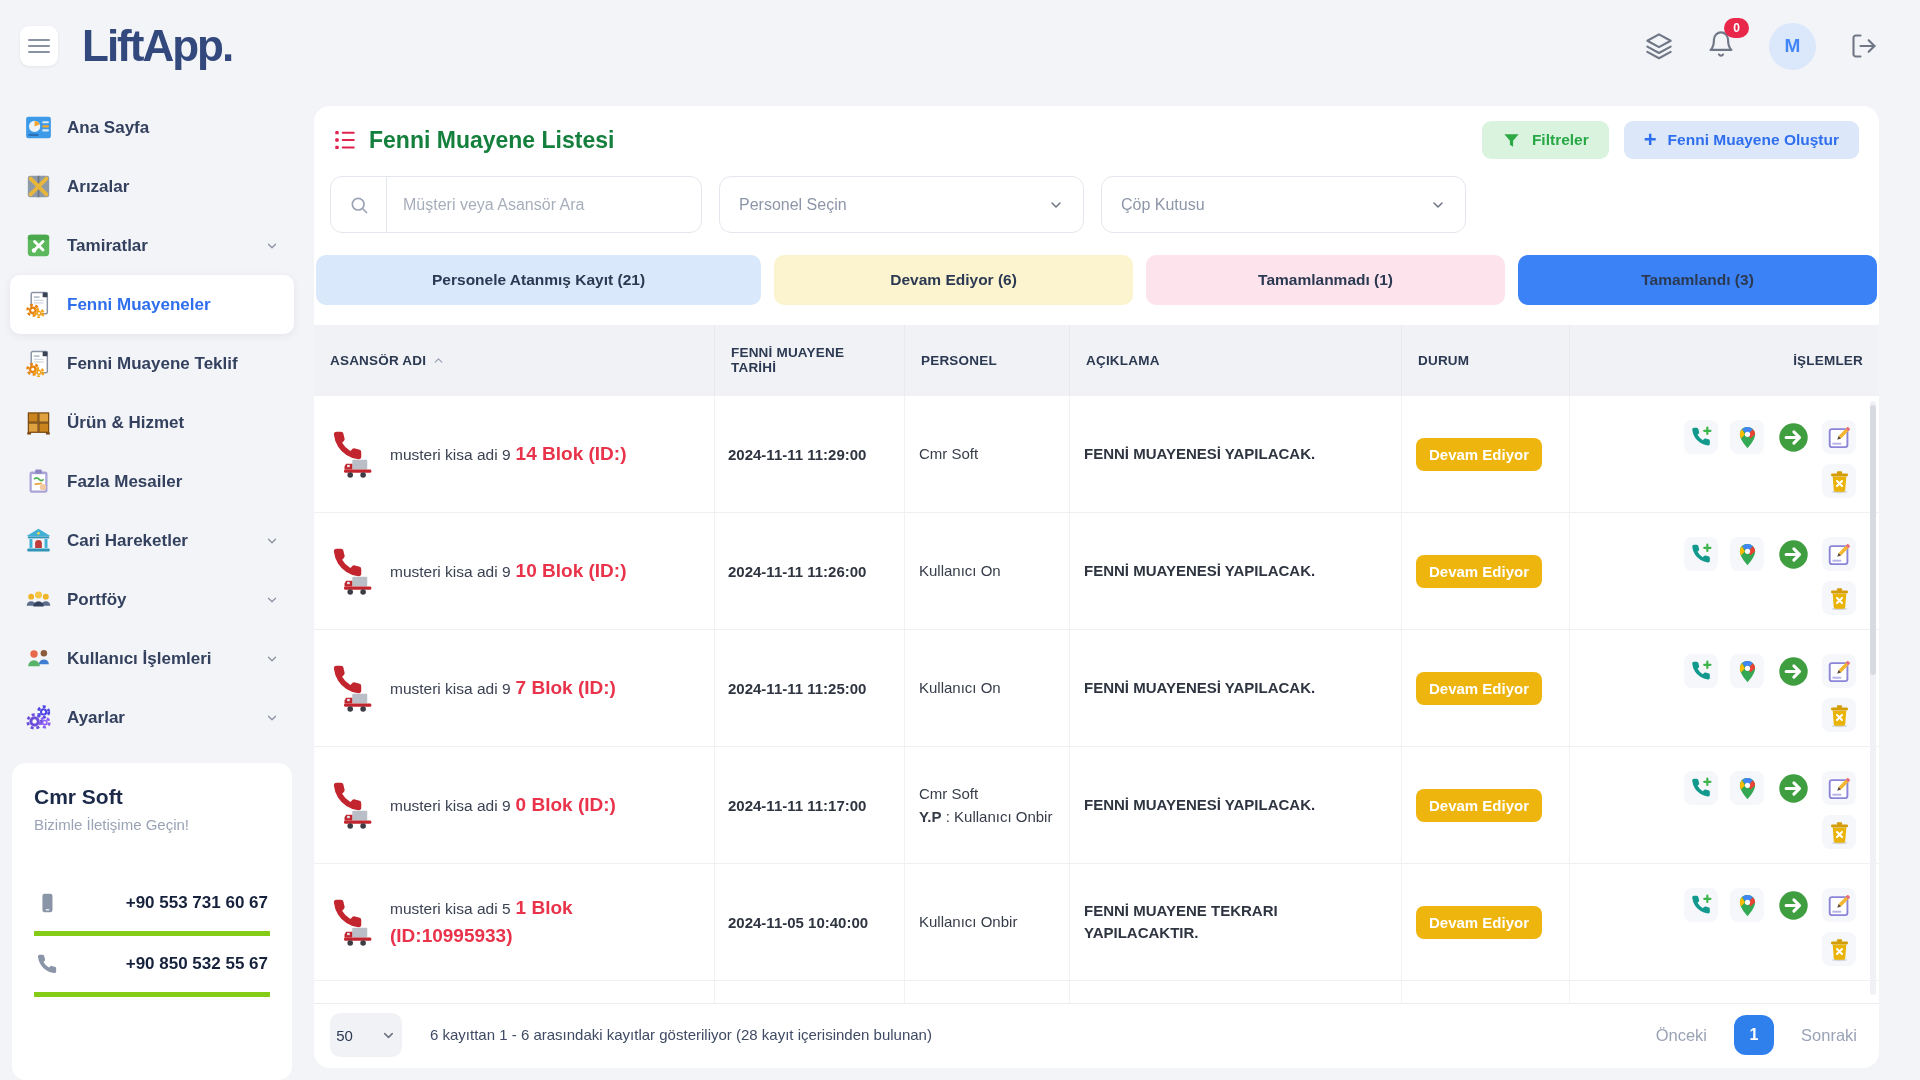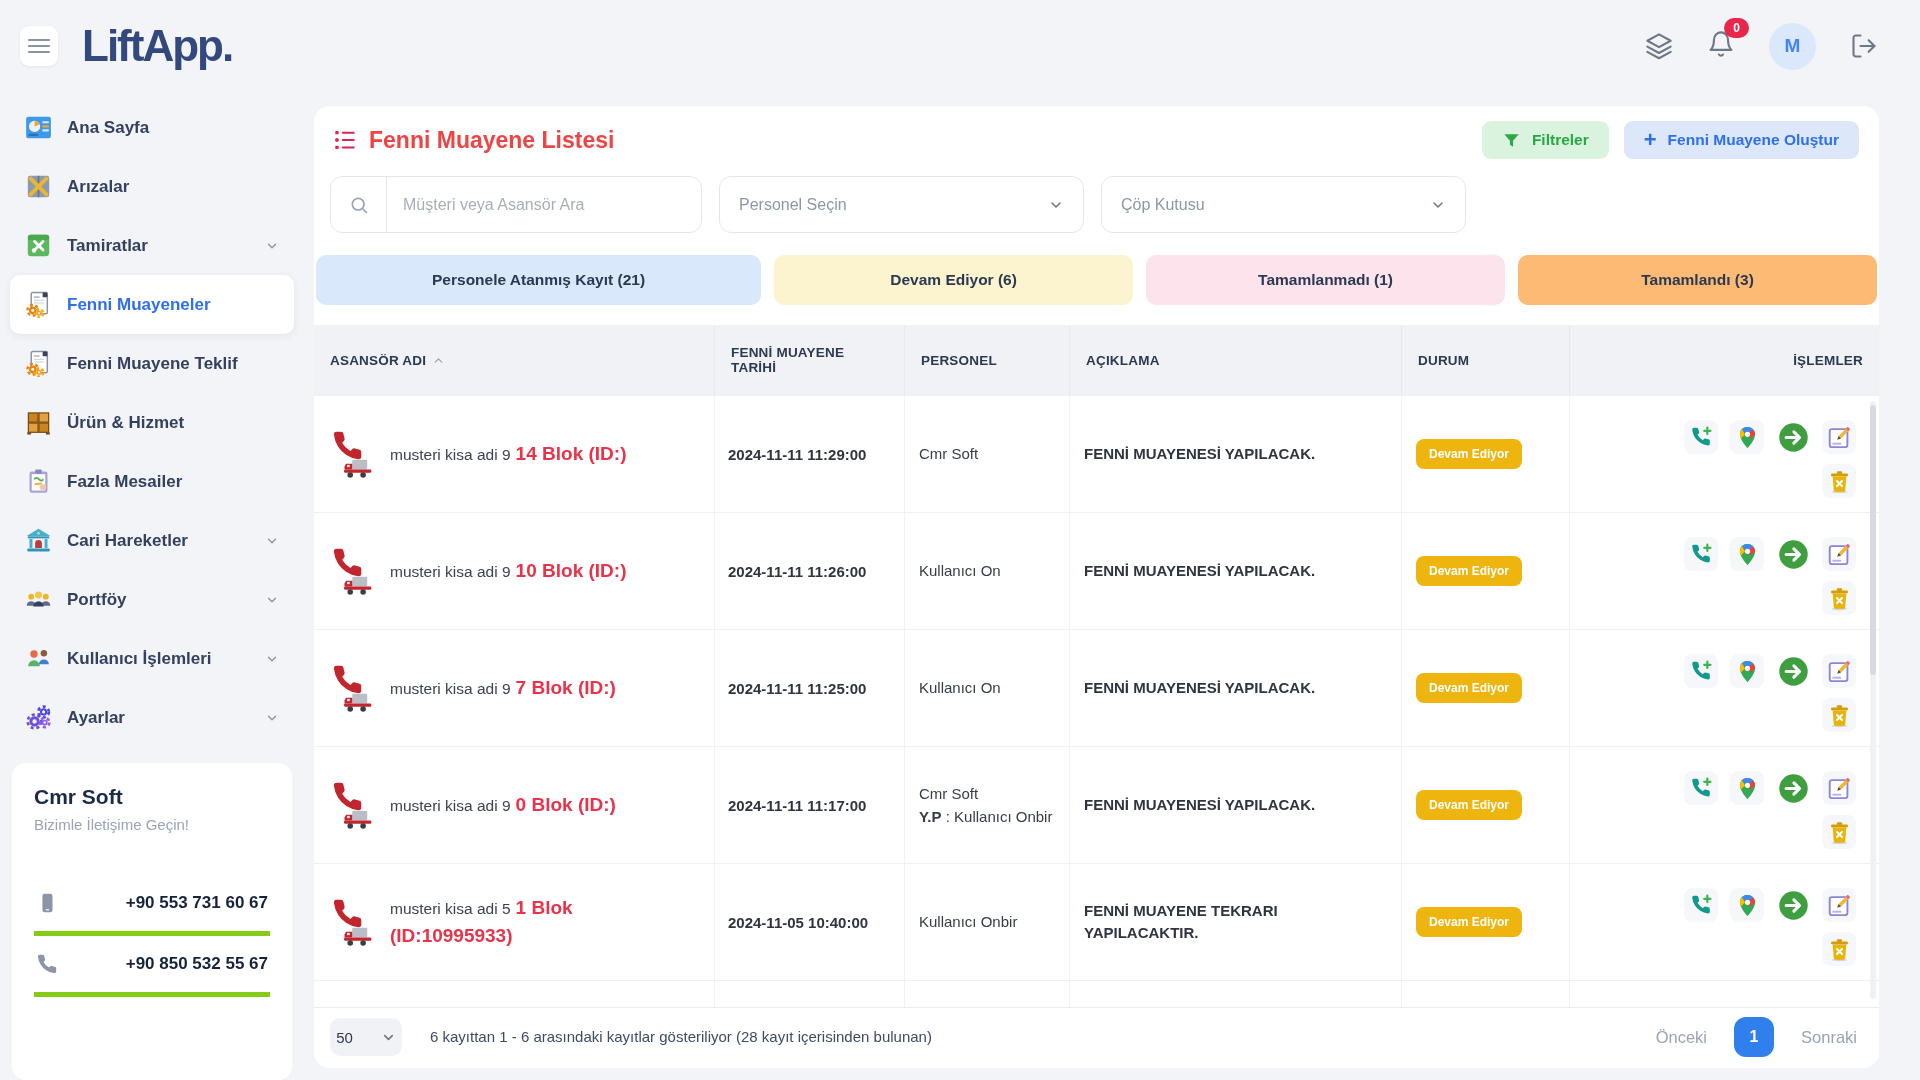--- a/index.html
+++ b/index.html
@@ -35,42 +35,42 @@
   .cc-row { display:flex; align-items:center; justify-content:space-between; padding:17px 2px; border-bottom:5px solid #84cc16; }
   .cc-row .pic { width:22px; height:22px; display:flex; }
   .cc-num { font-weight:700; font-size:17px; color:#16213c; }
 
   main { flex:1; min-width:0; padding:14px 41px 12px 10px; }
   .card { background:#fff; border-radius:16px; height:100%; display:flex; flex-direction:column; overflow:hidden; }
 
   
   .card-head { display:flex; align-items:center; padding:16px 20px 6px 18px; height:58px; }
   .title-ic { width:26px; height:26px; display:flex; }
-  .card-title { font-size:23px; font-weight:700; color:#ef4444; margin-left:11px; }
+  .card-title { font-size:23px; font-weight:700; color:#15803d; margin-left:11px; }
   .head-actions { margin-left:auto; display:flex; gap:15px; }
   .btn { height:38px; border-radius:9px; padding:0 20px; display:flex; align-items:center; gap:11px; font-size:15.5px; font-weight:600; border:none; cursor:pointer; font-family:inherit; }
   .btn-filter { background:#d9f3df; color:#27a844; }
   .btn-create { background:#dce7f9; color:#2f6fed; }
   .plus { font-size:22px; font-weight:600; line-height:1; }
 
   
   .search-row { display:flex; gap:17px; padding:12px 16px 16px; }
   .search-box { width:372px; height:57px; border:1px solid #e3e6ec; border-radius:12px; display:flex; align-items:stretch; overflow:hidden; }
   .search-seg { width:56px; display:flex; align-items:center; justify-content:center; border-right:1px solid #e3e6ec; }
   .search-box input { border:none; outline:none; font-size:16px; color:#333; padding:0 16px; flex:1; background:transparent; font-family:inherit; }
   .search-box input::placeholder { color:#a7aebb; }
   .selectbox { width:365px; height:57px; border:1px solid #e3e6ec; border-radius:12px; display:flex; align-items:center; justify-content:space-between; padding:0 19px; color:#8d96a8; font-size:16px; cursor:pointer; }
 
   
   .chips { display:flex; gap:13px; padding:6px 2px 20px; }
   .chip { flex:1; height:50px; border-radius:10px; display:flex; align-items:center; justify-content:center; font-size:15.5px; font-weight:600; color:#2b3952; cursor:pointer; }
   .chip.c-blue { background:#d9e8fb; flex:1.24; }
   .chip.c-yellow { background:#fcf3cf; }
   .chip.c-pink { background:#fde3ec; }
-  .chip.c-green { background:#fdba74; }
+  .chip.c-green { background:#3b82f6; }
 
   
   :root { --cols: 400px 190px 165px 332px 168px 1fr; }
   .table-wrap { position:relative; flex:1; overflow:hidden; }
   .thead { display:grid; grid-template-columns:var(--cols); background:#f1f2f5; min-height:70px; align-items:center; font-size:13.5px; font-weight:700; color:#2b3952; letter-spacing:.2px; }
   .thead > div { padding:0 16px; display:flex; align-items:center; gap:6px; }
   .thead > div + div { border-left:1px solid #e9eaee; align-self:stretch; }
   .th-ops { justify-content:flex-end; }
   .caret { width:13px; display:flex; }
   .trow { display:grid; grid-template-columns:var(--cols); border-top:1px solid #f0f0f3; background:#fff; min-height:106px; }
@@ -80,34 +80,34 @@
   .row-ic { position:relative; width:46px; height:50px; flex:none; }
   .row-ic .ph { position:absolute; left:0; top:0; width:33px; height:33px; }
   .row-ic .tr { position:absolute; left:13px; bottom:0; width:31px; height:21px; }
   .nm { line-height:1.45; }
   .ename { font-size:15.5px; color:#3b4252; font-weight:500; }
   .eblock { color:#e8334a; font-weight:700; font-size:19px; margin-left:5px; }
   .c-date { font-weight:600; color:#2f3540; white-space:nowrap; padding-left:13px; }
   .c-pers { display:flex; flex-direction:column; justify-content:center; align-items:flex-start; line-height:1.55; }
   .c-pers b { font-weight:700; }
   .c-desc { font-weight:600; color:#2f3540; padding-right:44px; line-height:1.5; }
-  .badge { background:#eeb50f; color:#fff; font-weight:700; font-size:12px; padding:8px 13px; border-radius:8px; white-space:nowrap; }
+  .badge { background:#eeb50f; color:#fff; font-weight:700; font-size:15px; padding:8px 13px; border-radius:8px; white-space:nowrap; }
   .c-act { justify-content:flex-end; align-items:flex-start; padding-top:22px; padding-right:22px; }
   .actions-grid { display:grid; grid-template-columns:repeat(4,36px); grid-auto-rows:38px; gap:6px 10px; justify-items:center; align-items:center; }
   .act { width:34px; height:34px; display:flex; align-items:center; justify-content:center; border-radius:8px; cursor:pointer; }
   .act.t1 { background:#f5f7fa; }
   .act svg { width:25px; height:25px; }
   .act.fwd svg { width:31px; height:31px; }
   .act.trash { grid-column:4; }
   .scrolltrack { position:absolute; right:3px; top:76px; bottom:8px; width:6px; background:#f0f1f4; border-radius:3px; }
   .scrollthumb { position:absolute; right:3px; top:80px; width:6px; height:270px; background:#d7dae0; border-radius:3px; }
 
   
   .tfoot { flex:none; display:flex; align-items:center; padding:9px 22px 11px 16px; background:#fff; border-top:1px solid #ececf0; position:relative; z-index:2; }
-  .page-size { width:72px; height:38px; background:#f1f2f5; border-radius:10px; display:flex; align-items:center; justify-content:center; gap:28px; font-size:15px; color:#2b3952; cursor:pointer; }
+  .page-size { width:72px; height:44px; background:#f1f2f5; border-radius:10px; display:flex; align-items:center; justify-content:center; gap:28px; font-size:15px; color:#2b3952; cursor:pointer; }
   .summary { margin-left:28px; font-size:15px; color:#3f4a63; max-width:505px; line-height:1.5; }
   .pager { margin-left:auto; display:flex; align-items:center; gap:27px; font-size:16.5px; color:#9aa3b5; }
   .pager .plink { cursor:pointer; }
   .page-btn { width:40px; height:40px; border-radius:12px; background:#2f80ed; color:#fff; display:flex; align-items:center; justify-content:center; font-weight:700; font-size:16px; cursor:pointer; }
 </style>
 </head>
 <body>
 
 <div class="app">
 

